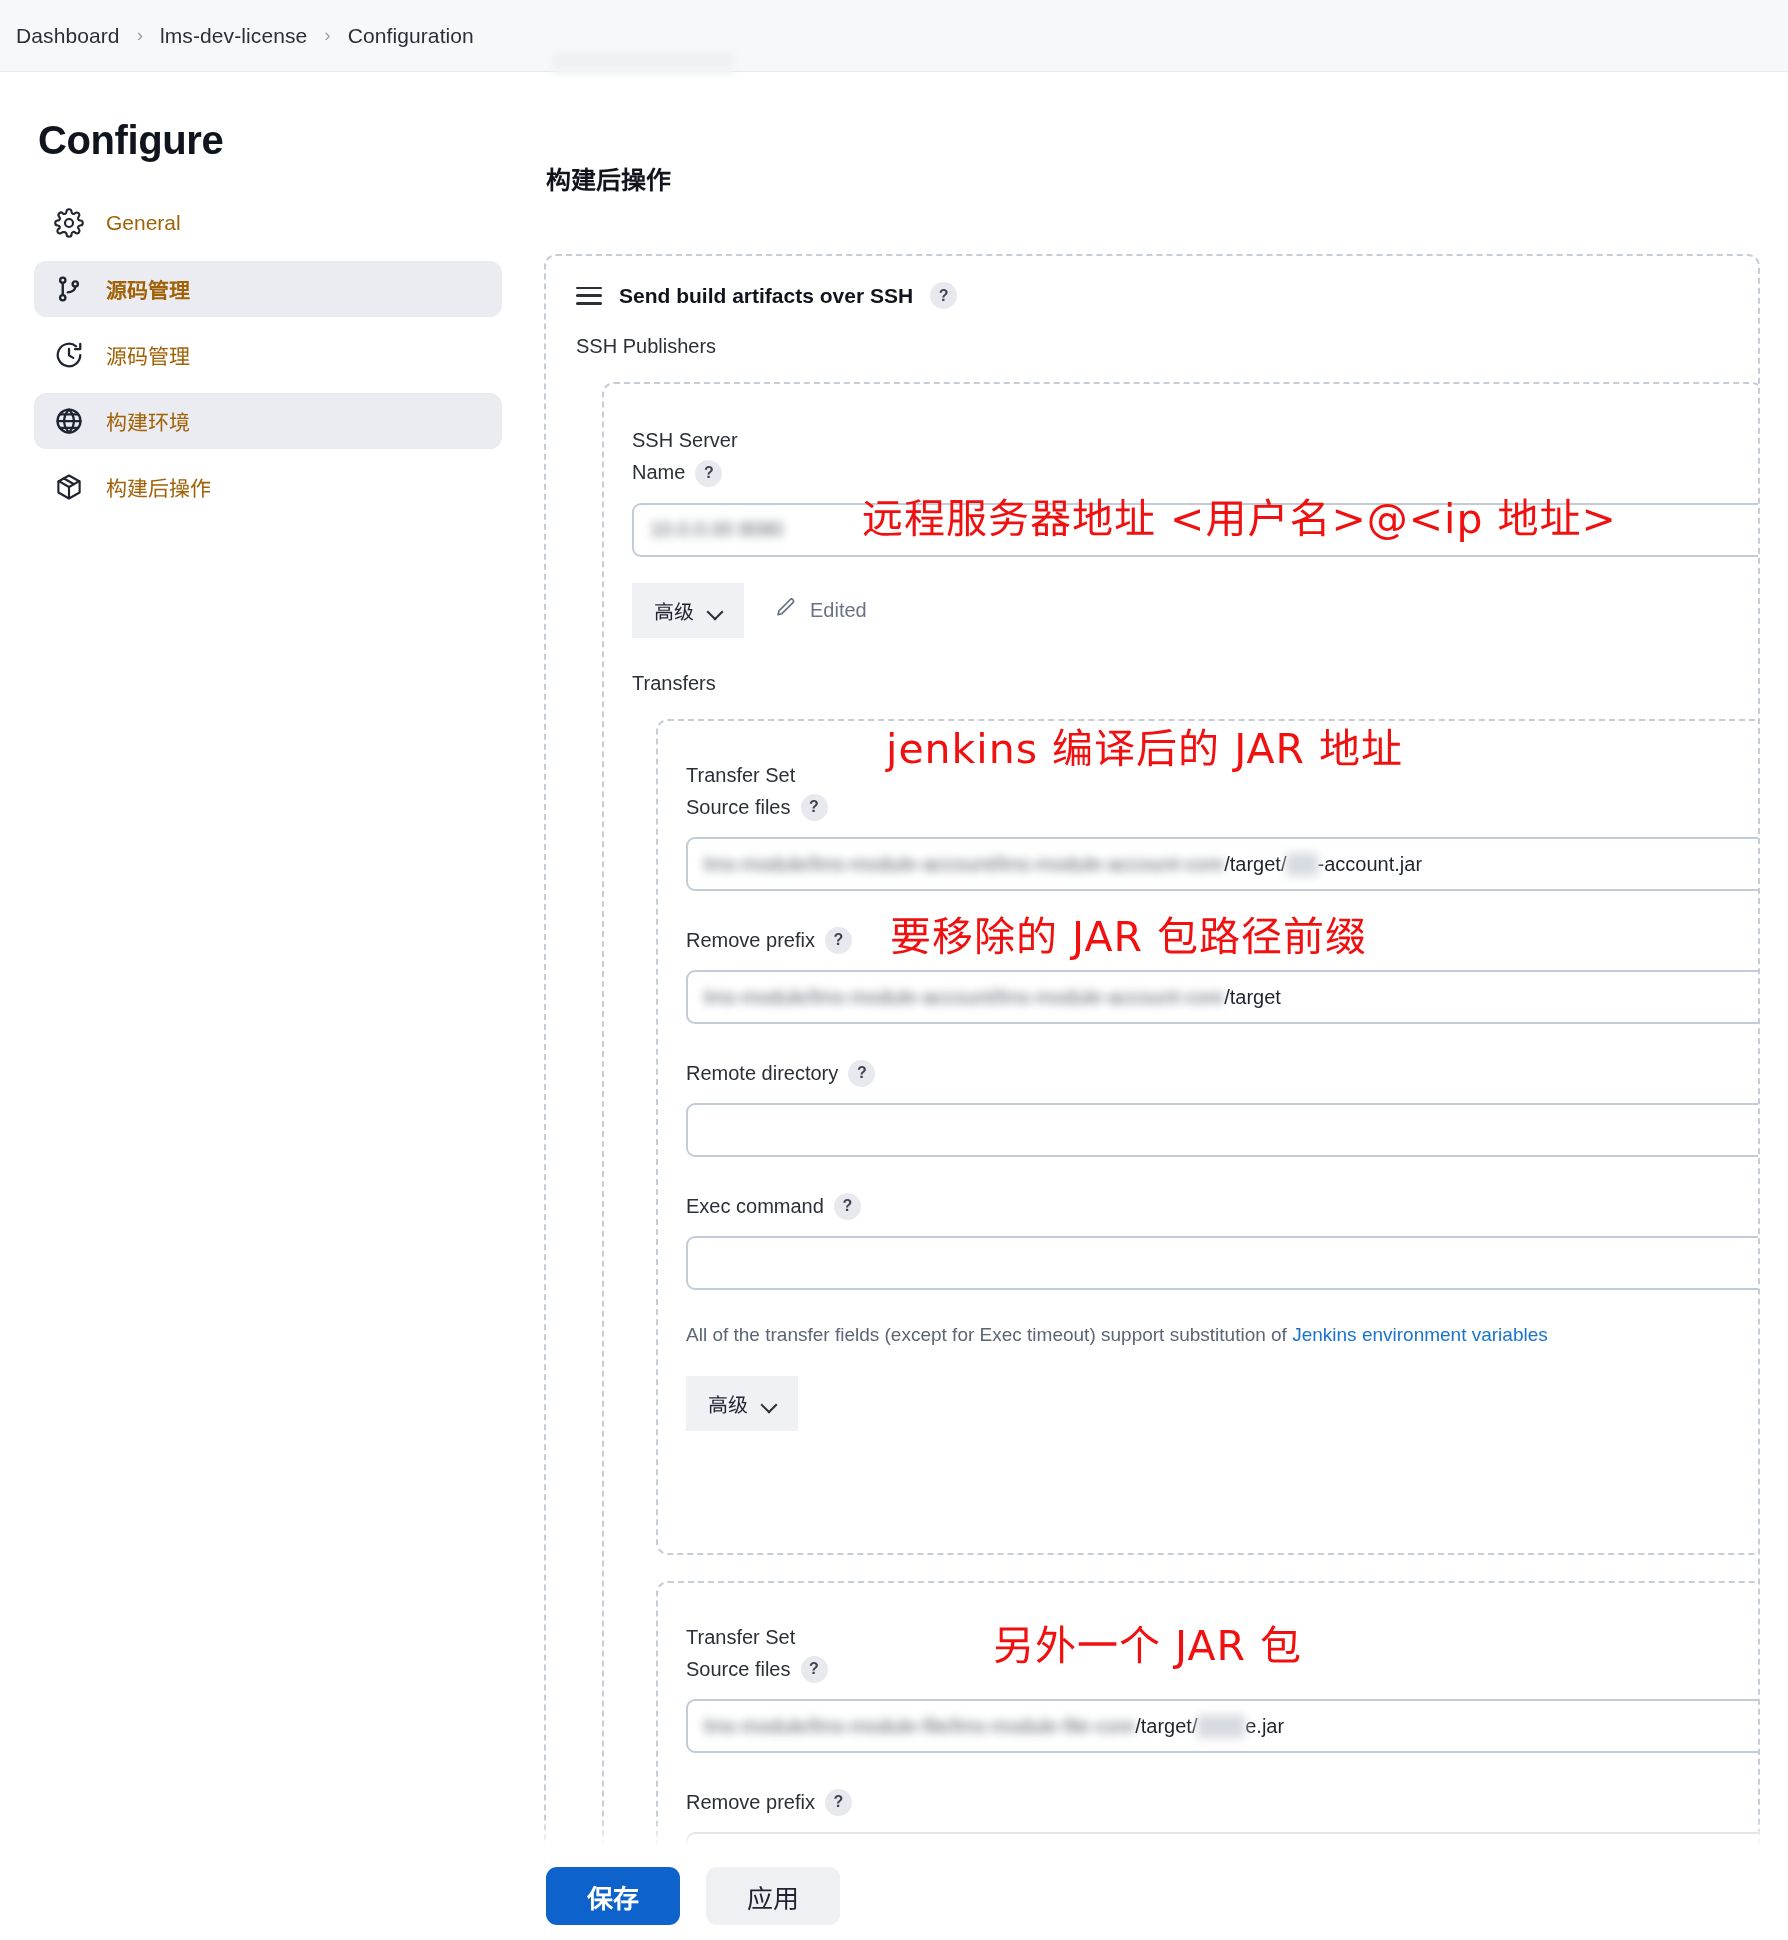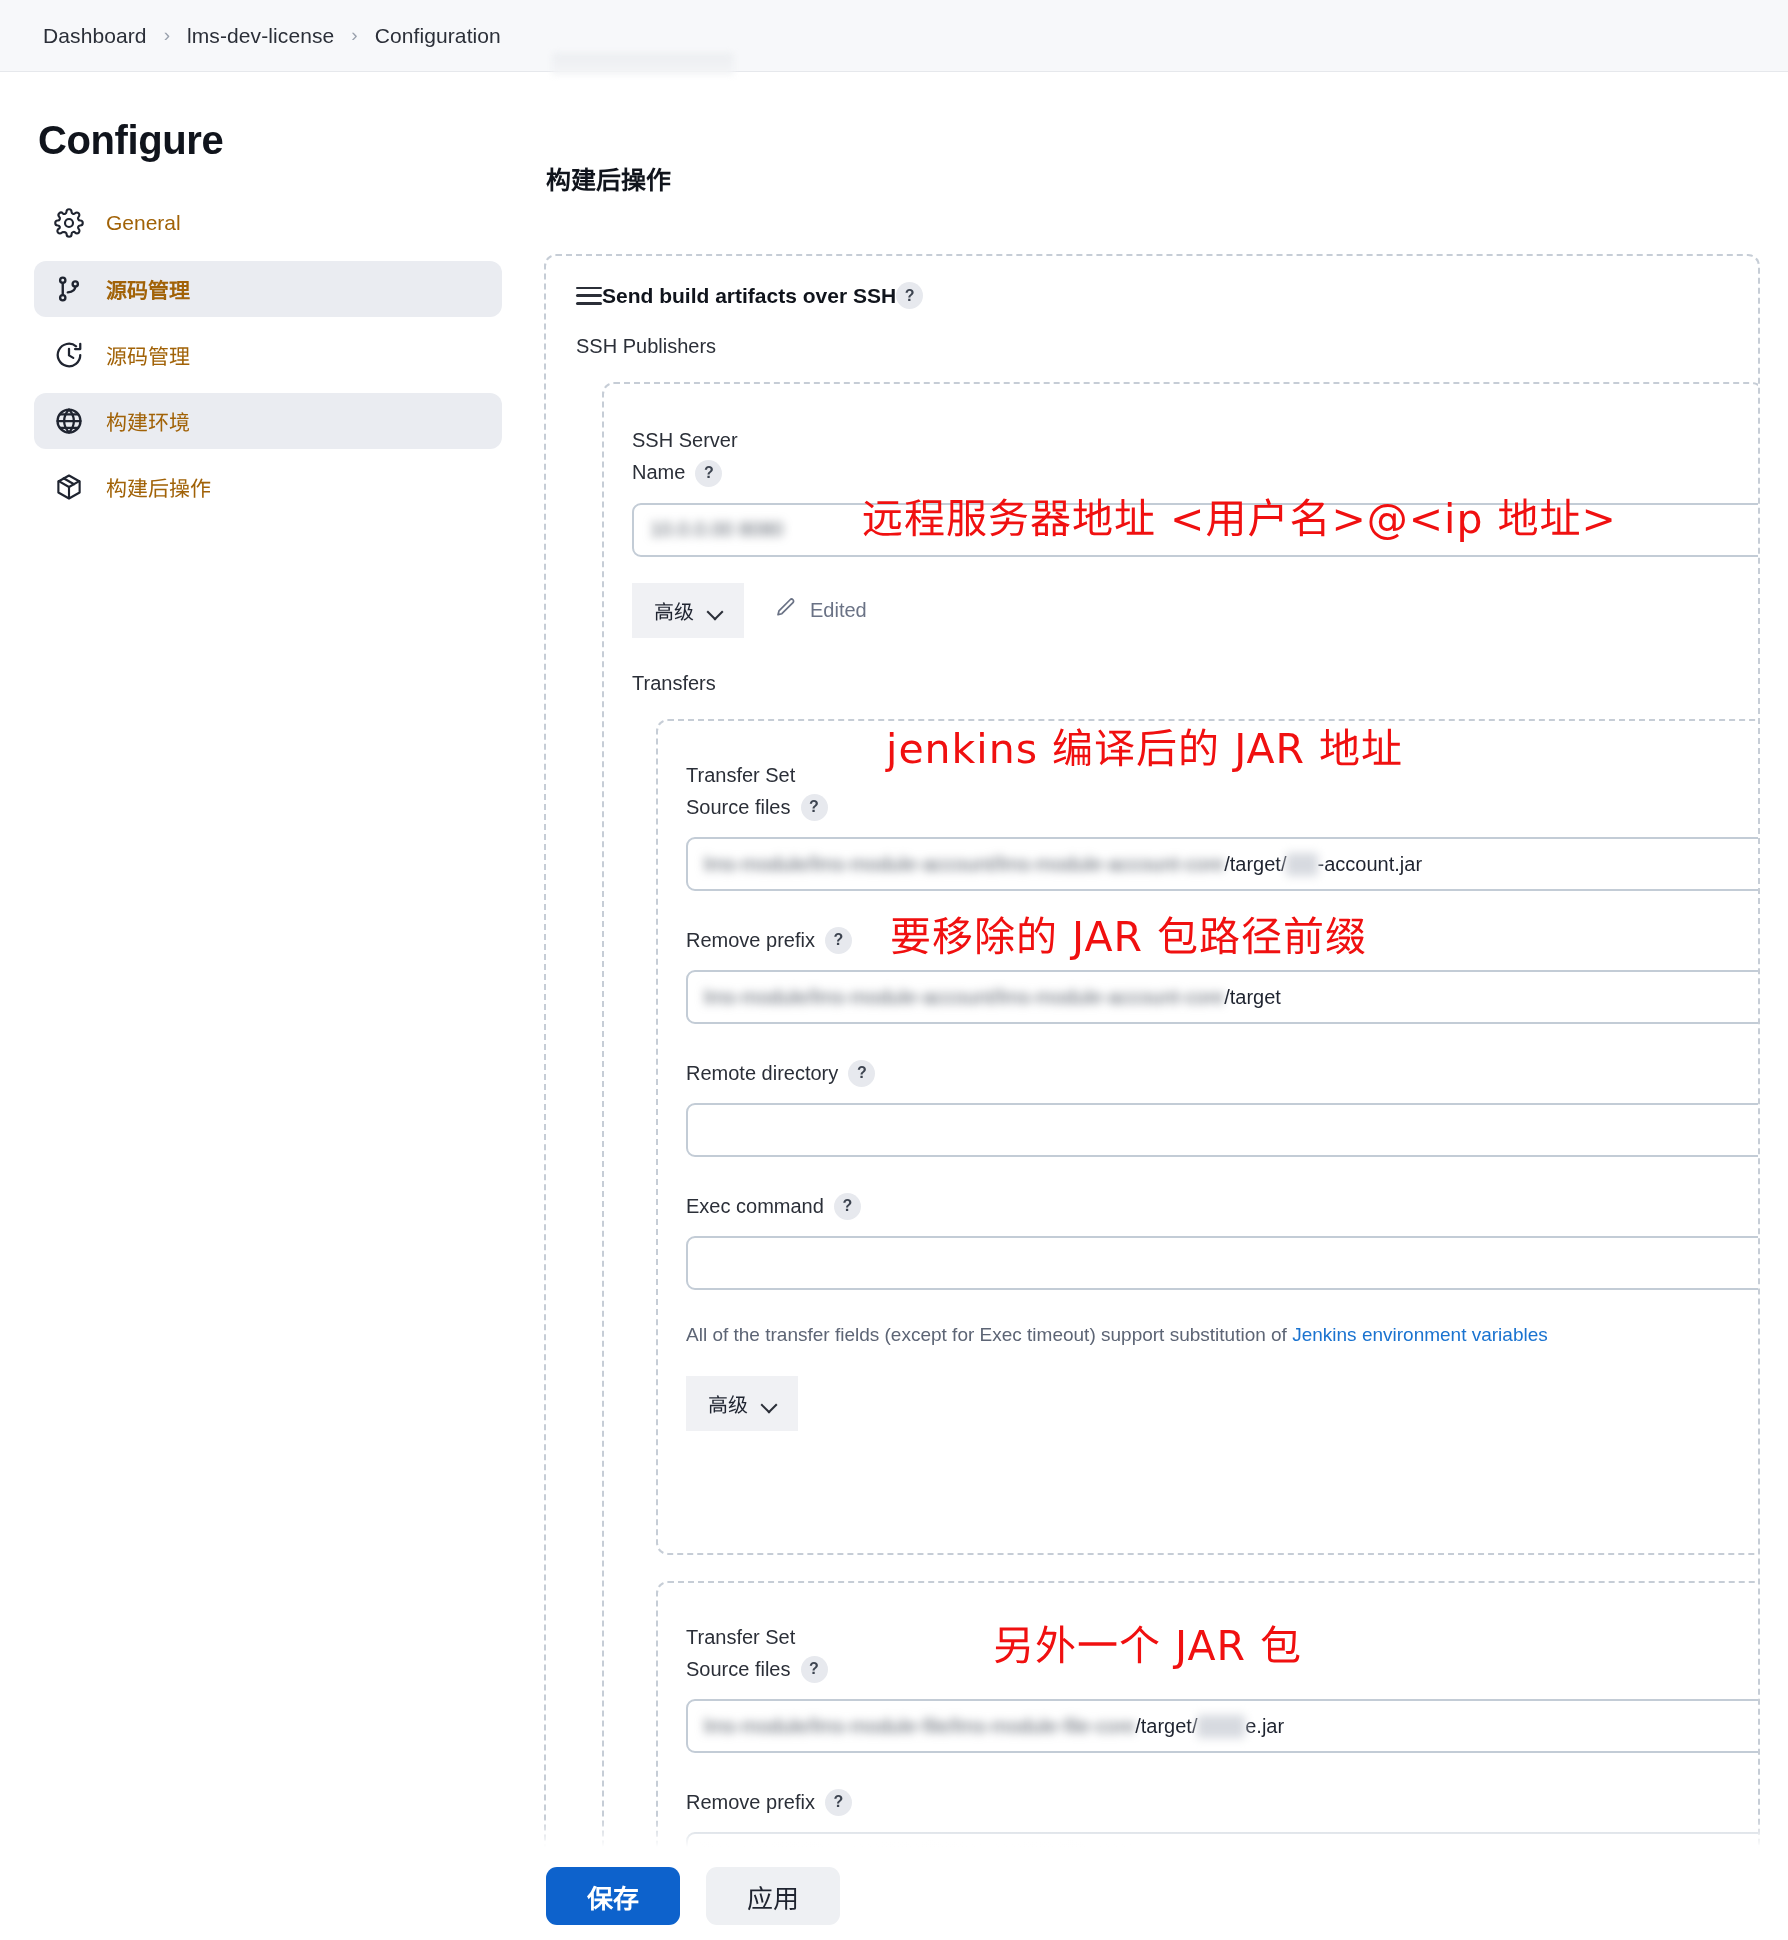--- a/index.html
+++ b/index.html
@@ -19,21 +19,21 @@
   
   .breadcrumb-bar {
     position: absolute;
     top: 0; left: 0;
     width: 1788px;
     height: 72px;
     background: #f7f8fa;
     border-bottom: 1px solid #e6e8ec;
     display: flex;
     align-items: center;
-    padding-left: 43px;
+    padding-left: 16px;
     box-sizing: border-box;
   }
   .crumb {
     font-size: 21px;
     color: #2b2f38;
     letter-spacing: .1px;
   }
   .crumb-sep {
     color: #9aa1ad;
     font-size: 19px;
@@ -117,20 +117,21 @@
     border-radius: 12px;
     margin-top: 58px;
     margin-left: 4px;
     padding: 26px 0 0 30px;
     box-sizing: border-box;
     position: relative;
   }
   .panel-head {
     display: flex;
     align-items: center;
+    gap: 17px;
     margin-bottom: 26px;
   }
   .hamburger {
     width: 26px; height: 18px;
     display: flex; flex-direction: column; justify-content: space-between;
     cursor: grab;
   }
   .hamburger i { display: block; height: 2.5px; background: #2b2f38; border-radius: 2px; }
   .panel-head-title {
     font-size: 21px;

